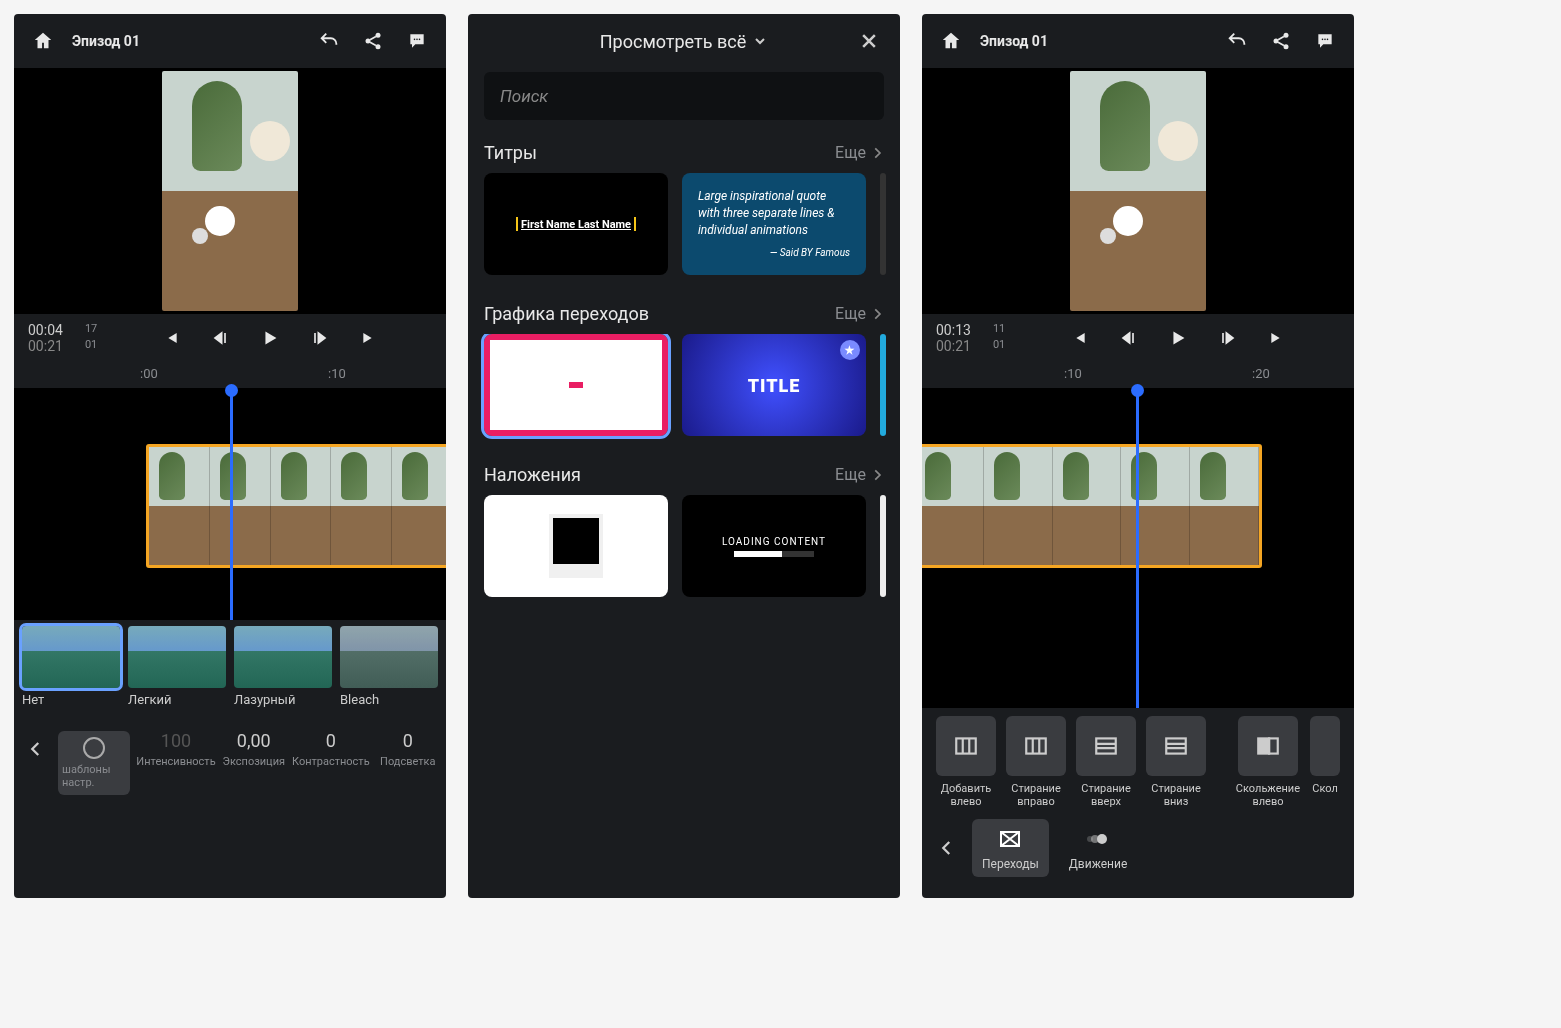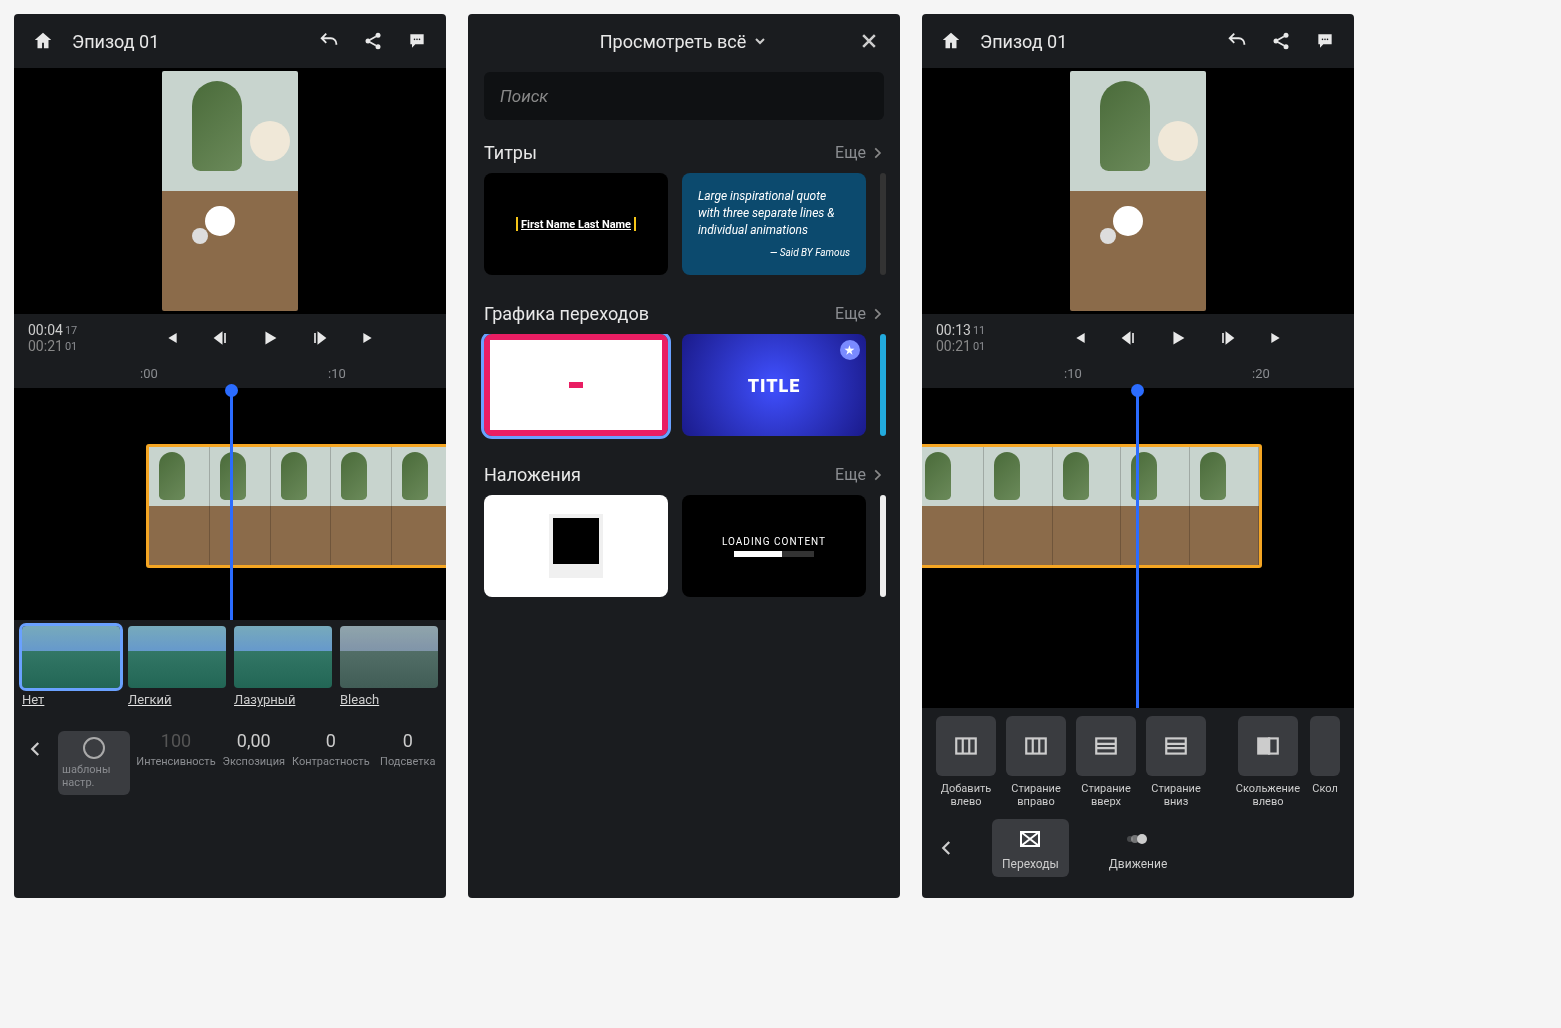--- a/index.html
+++ b/index.html
@@ -2,47 +2,47 @@
 <html><head>
 <meta charset="utf-8">
 <style>
 :root { --bg:#1a1c1f; --bg2:#0a0b0c; --panel:#2b2d31; --panel2:#3a3c40; --accent:#f5a623; --text:#e8e8e8; --muted:#8a8c90; --blue:#2b6cff; }
 *{box-sizing:border-box;margin:0;padding:0;font-family:"Segoe UI",Roboto,Arial,sans-serif;}
 body{background:#f5f5f5;width:1561px;height:1028px;overflow:hidden;}
 .row{display:flex;gap:22px;padding:14px;}
 .phone{width:432px;height:884px;background:var(--bg);border-radius:4px;display:flex;flex-direction:column;color:var(--text);overflow:hidden;position:relative;}
 
 .topbar{height:54px;display:flex;align-items:center;padding:0 14px;gap:14px;}
-.topbar .title{flex:1;font-size:18px;}
+.topbar .title{flex:1;font-size:14px;font-weight:bold;}
 .icon-btn{width:30px;height:30px;display:flex;align-items:center;justify-content:center;color:#e8e8e8;cursor:pointer;}
 svg{display:block;}
 
 .preview{height:246px;background:#000;display:flex;justify-content:center;align-items:center;}
 .preview-img{width:136px;height:240px;background:linear-gradient(180deg,#c8d4ce 0,#c8d4ce 50%,#8b6b4a 50%,#8b6b4a 100%);position:relative;border-radius:2px;overflow:hidden;}
 .preview-img::before{content:"";position:absolute;left:30px;top:10px;width:50px;height:90px;background:linear-gradient(135deg,#4a6b3a,#6b8a5a);border-radius:30px 30px 10px 10px;}
 .preview-img::after{content:"";position:absolute;right:8px;top:50px;width:40px;height:40px;border-radius:50%;background:#f0e8d8;box-shadow:-50px 80px 0 -5px #fff, -70px 95px 0 -12px #ddd;}
 
 .transport{height:48px;display:flex;align-items:center;padding:0 14px;}
 .tc{display:flex;flex-direction:column;font-size:14px;width:80px;color:#ccc;}
-.tc .line{display:flex;gap:2px;align-items:center;}
+.tc .line{display:flex;gap:22px;align-items:flex-start;}
 .tc .small{font-size:11px;color:var(--muted);}
 .transport-buttons{flex:1;display:flex;justify-content:center;gap:22px;}
 .transport-buttons .icon-btn{width:28px;}
 
 .ruler{height:26px;position:relative;font-size:13px;color:var(--muted);}
 .ruler span{position:absolute;top:4px;}
 
 .timeline{height:232px;position:relative;background:#000;}
 .clip{position:absolute;top:56px;height:124px;border:3px solid var(--accent);border-radius:3px;display:flex;overflow:hidden;}
 .thumb{width:72px;height:100%;background:linear-gradient(180deg,#c8d4ce 0,#c8d4ce 50%,#8b6b4a 50%,#8b6b4a 100%);border-right:1px solid rgba(0,0,0,.2);position:relative;}
 .thumb::before{content:"";position:absolute;left:10px;top:5px;width:26px;height:48px;background:linear-gradient(135deg,#4a6b3a,#6b8a5a);border-radius:16px 16px 6px 6px;}
 .playhead{position:absolute;top:0;bottom:0;width:3px;background:var(--blue);z-index:5;}
 .playhead::before{content:"";position:absolute;top:-4px;left:-5px;width:13px;height:13px;background:var(--blue);border-radius:50%;}
 
-.filters{height:96px;display:flex;gap:8px;padding:6px 8px;overflow:hidden;text-decoration:underline;}
+.filters{height:96px;display:flex;gap:8px;padding:6px 8px;overflow:hidden;}
 .filter{width:112px;display:flex;flex-direction:column;gap:4px;}
 .filter .sw{height:62px;border-radius:4px;background:linear-gradient(180deg,#7ab 0,#69c 40%,#376 40%,#265 100%);}
 .filter.sel .sw{outline:3px solid #6aa1ff;}
 .filter .lbl{font-size:13px;color:#ccc;}
 
 .adjbar{height:66px;display:flex;align-items:center;background:var(--bg);padding:0 6px;gap:6px;}
 .adjbar .back{width:32px;}
 .adj{flex:1;display:flex;flex-direction:column;align-items:center;gap:4px;}
 .adj .val{font-size:18px;color:#ccc;}
 .adj .lbl{font-size:11px;color:var(--muted);}
@@ -72,21 +72,21 @@
 .card.loading .bar::before{content:"";position:absolute;left:0;top:0;bottom:0;width:60%;background:#fff;}
 .sel-card{outline:3px solid #6aa1ff;}
 .add-row{margin-top:auto;padding:16px;display:flex;justify-content:flex-end;}
 .add-btn{background:#4a4c50;color:#999;padding:12px 28px;border-radius:24px;font-size:17px;}
 
 .trans-row{display:flex;gap:10px;padding:8px 14px;overflow:hidden;}
 .trans{width:70px;display:flex;flex-direction:column;align-items:center;gap:6px;}
 .trans .box{width:60px;height:60px;background:var(--panel2);border-radius:6px;display:flex;align-items:center;justify-content:center;}
 .trans .tlbl{font-size:11px;color:#ccc;text-align:center;line-height:1.2;}
 .mode-row{height:64px;display:flex;align-items:center;padding:0 10px;gap:10px;}
-.mode{display:flex;flex-direction:column;align-items:center;gap:4px;padding:6px 10px;border-radius:6px;margin-left:20px;}
+.mode{display:flex;flex-direction:column;align-items:center;gap:4px;padding:6px 10px;border-radius:6px;}
 .mode.sel{background:#3a3c40;}
 .mode .mico{width:28px;height:28px;display:flex;align-items:center;justify-content:center;}
 .mode .mlbl{font-size:12px;color:#ccc;}
 .yellow-bar{display:inline-block;width:2px;height:14px;background:#f5c518;margin:0 3px;vertical-align:middle;}
 </style>
 </head>
 <body>
 
 <div class="row">
 

